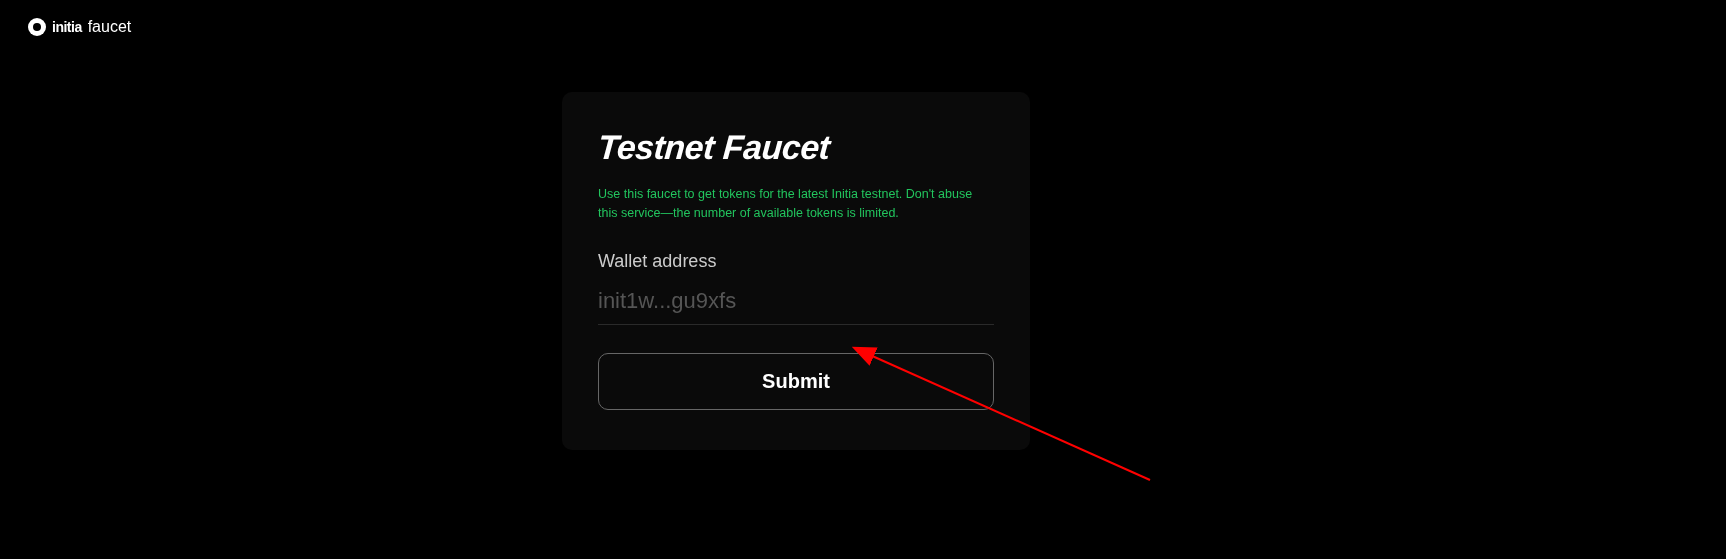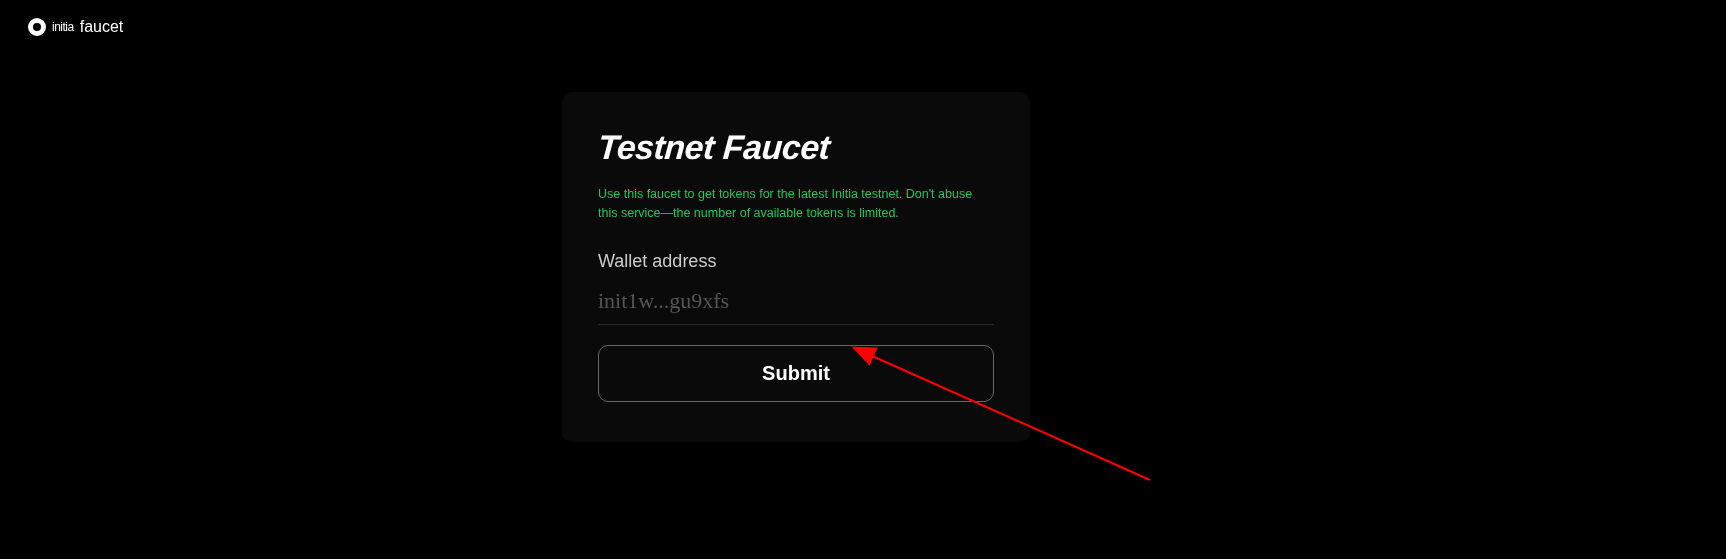--- a/index.html
+++ b/index.html
@@ -39,22 +39,22 @@
       content: '';
       display: block;
       width: 8px;
       height: 8px;
       background-color: #000000;
       border-radius: 50%;
     }
 
     .brand-name {
       color: #ffffff;
-      font-size: 12px;
-      font-weight: 400;
+      font-size: 14px;
+      font-weight: 700;
       letter-spacing: -0.5px;
     }
 
     .brand-suffix {
       color: #ffffff;
       font-size: 16px;
       font-weight: 300;
       letter-spacing: 0px;
       text-align: right;
     }
@@ -98,22 +98,22 @@
 
     .input-field {
       width: 100%;
       background-color: transparent;
       border: none;
       border-bottom: 1px solid #2a2a2a;
       color: #ffffff;
       font-size: 22px;
       padding: 6px 0 10px 0;
       outline: none;
-      font-family: Liberation Serif, serif;
-      margin-bottom: 20px;
+      font-family: Liberation Sans, sans-serif;
+      margin-bottom: 28px;
     }
 
     .input-field::placeholder {
       color: #555555;
     }
 
     .submit-button {
       width: 100%;
       background-color: transparent;
       border: 1px solid #666666;

